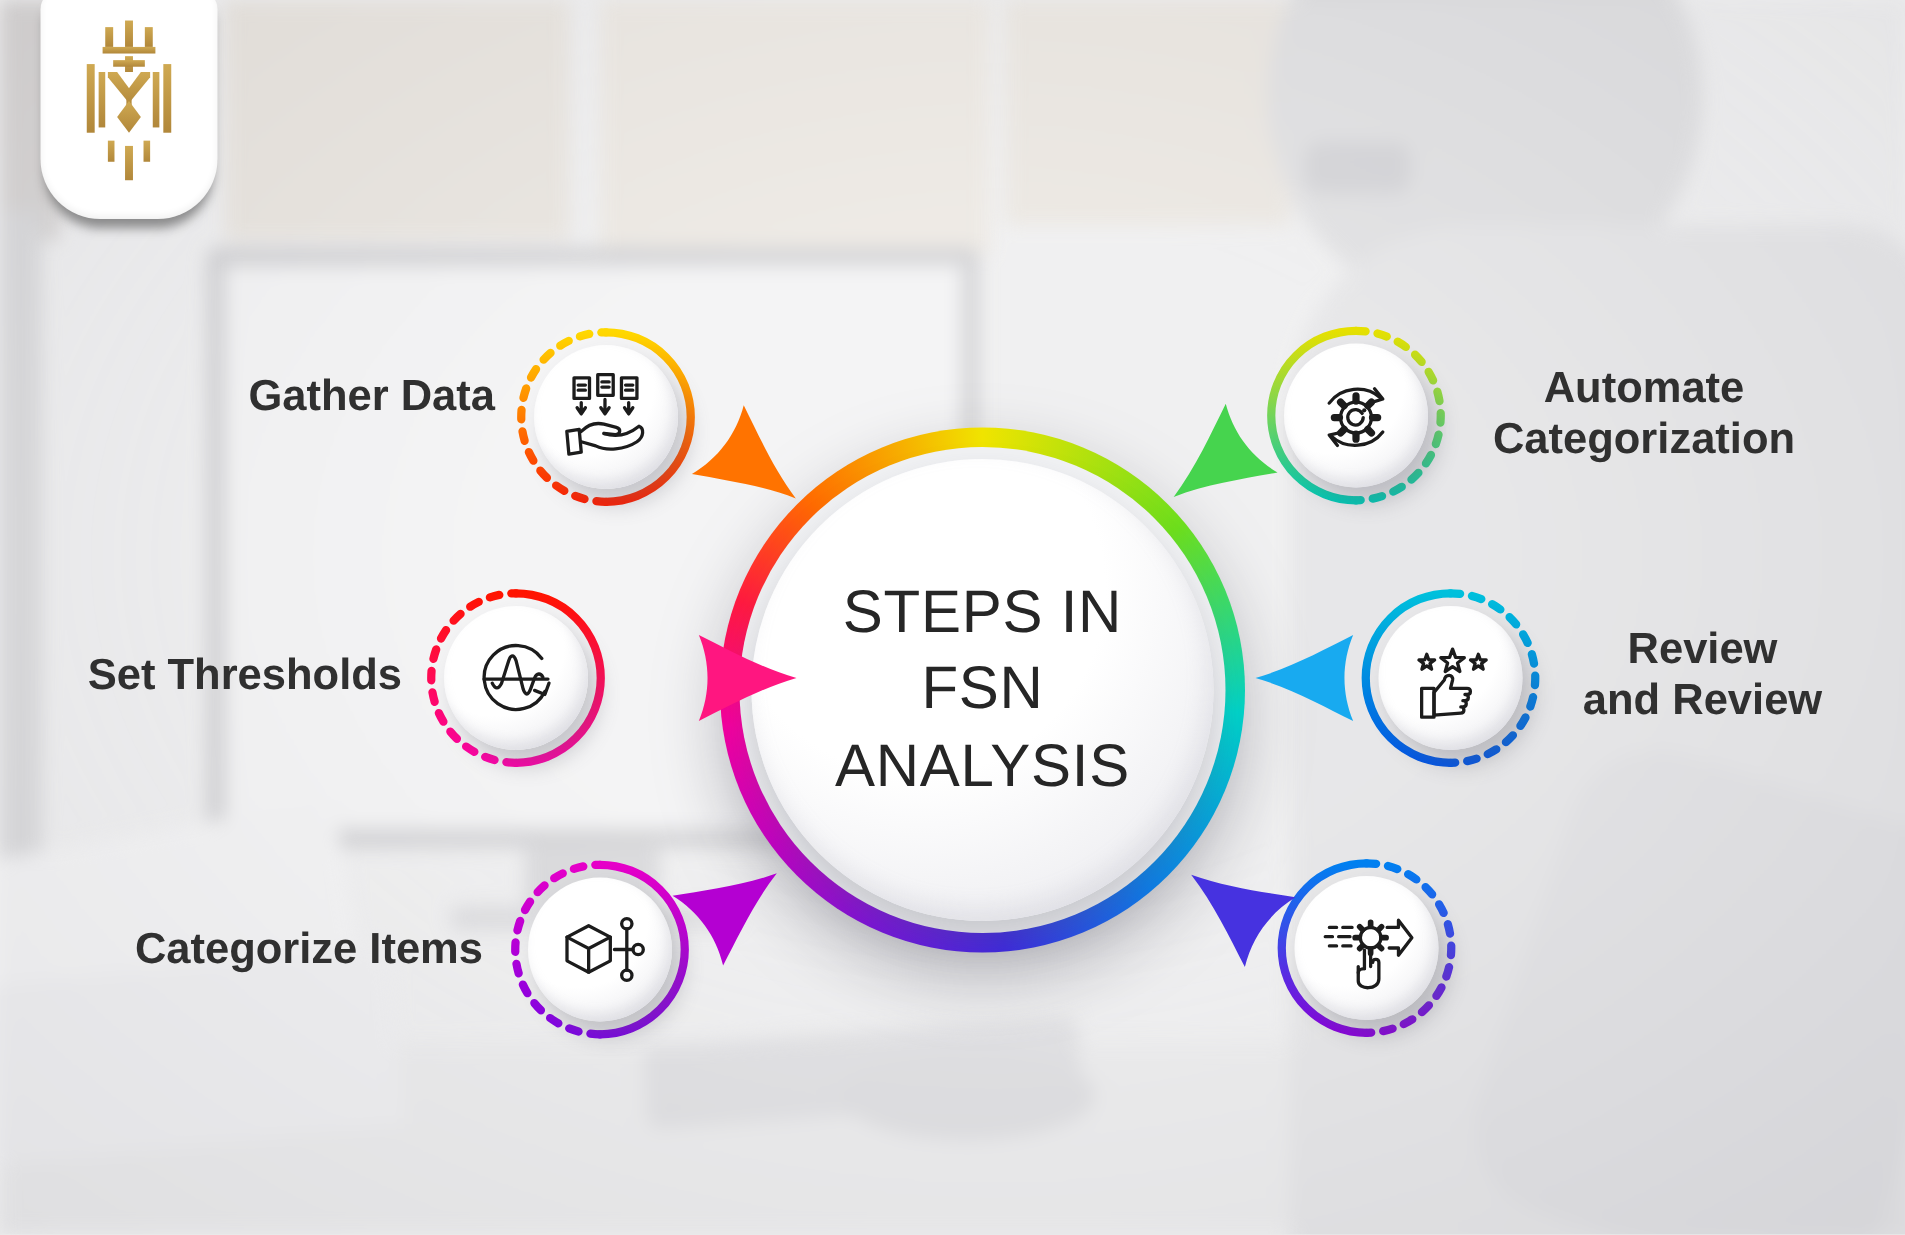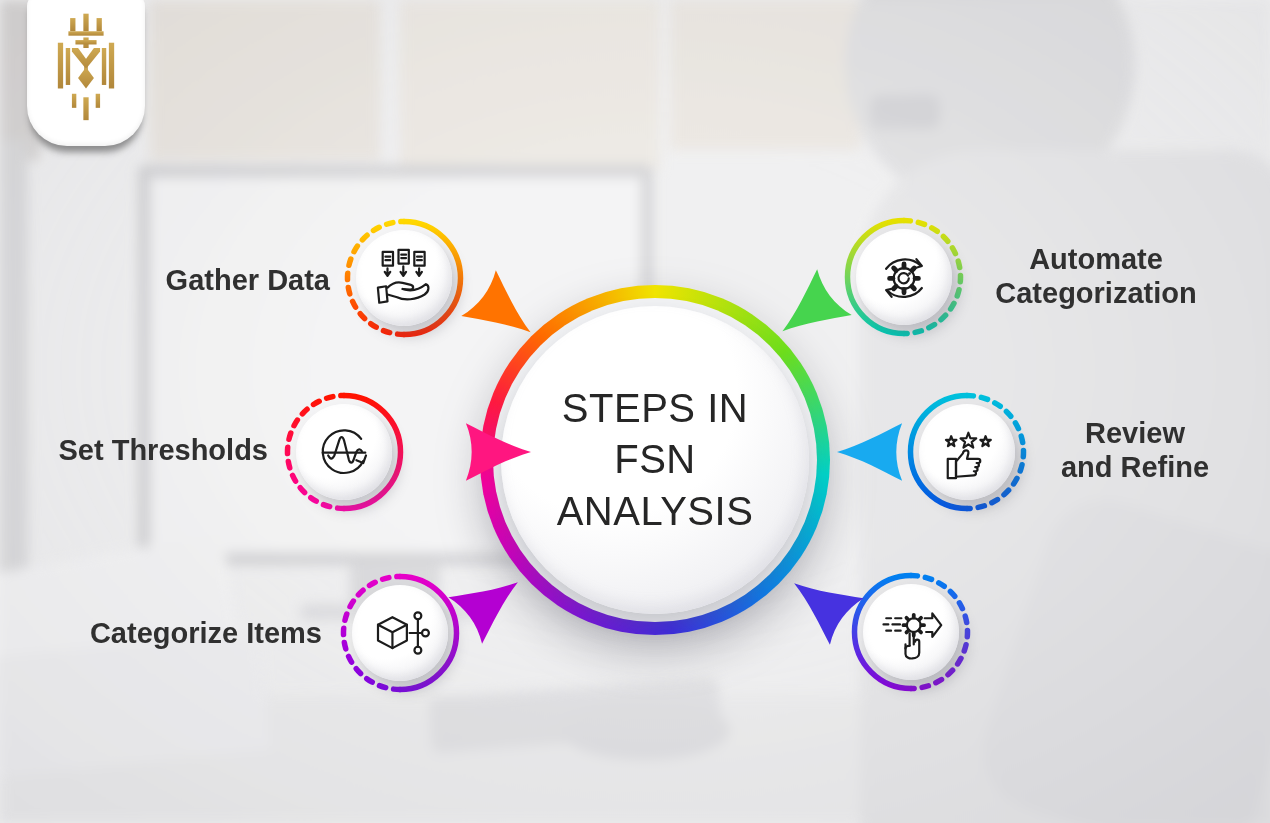--- a/index.html
+++ b/index.html
@@ -269,19 +269,19 @@
   <svg class="arrow" style="left:771px;top:280px;transform:rotate(143deg);" width="74" height="64" viewBox="0 0 64 58">
       <path class="arrow-path" d="M2,3 C20,12 40,23 61,29 C40,35 20,46 2,55 C9,38 9,20 2,3 Z" fill="#46d44e"></path>
     </svg>
   <svg class="arrow" style="left:832px;top:420px;transform:rotate(180deg);" width="74" height="64" viewBox="0 0 64 58">
       <path class="arrow-path" d="M2,3 C20,12 40,23 61,29 C40,35 20,46 2,55 C9,38 9,20 2,3 Z" fill="#18aaf0"></path>
     </svg>
   <svg class="arrow" style="left:783px;top:570px;transform:rotate(216deg);" width="74" height="64" viewBox="0 0 64 58">
       <path class="arrow-path" d="M2,3 C20,12 40,23 61,29 C40,35 20,46 2,55 C9,38 9,20 2,3 Z" fill="#4632e0"></path>
     </svg>
 
-  <div class="label t-right" style="left:60px;top:264px;width:270px;"><span>Gather Data</span></div>
+  <div class="label t-right" style="left:60px;top:248px;width:270px;"><span>Gather Data</span></div>
   <div class="label t-right" style="left:18px;top:434px;width:250px;"><span>Set Thresholds</span></div>
   <div class="label t-right" style="left:42px;top:617px;width:280px;"><span>Categorize Items</span></div>
   <div class="label t-center" style="left:961px;top:243px;width:270px;text-align:center;"><span>Automate</span><br><span>Categorization</span></div>
-  <div class="label t-center" style="left:1000px;top:417px;width:270px;"><span>Review</span><br><span>and Refine</span></div>
+  <div class="label t-center" style="left:1000px;top:417px;width:270px;"><span>Review</span><br><span>and Review</span></div>
 
 </div>
 
 </body></html>

